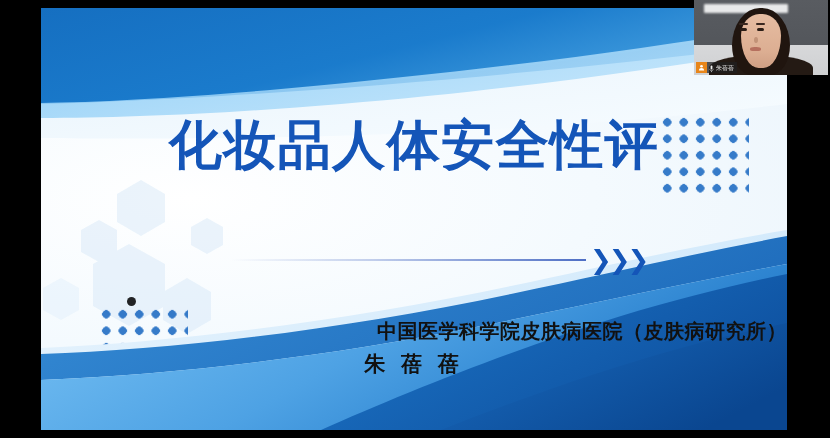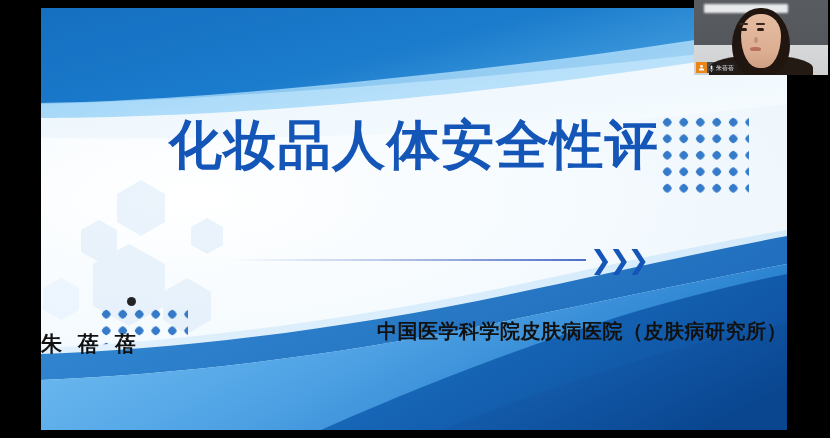--- a/index.html
+++ b/index.html
@@ -156,23 +156,23 @@
     font-weight: bold;
     letter-spacing: .5px;
     color: #111111;
     z-index: 5;
     white-space: nowrap;
     margin-top: 22px;
   }
   #presenter {
     position: absolute;
     left: 0;
-    top: 322px;
-    width: 100%;
-    text-align: left;
+    top: 342px;
+    width: 100%;
+    text-align: center;
     font-size: 21px;
     font-weight: bold;
     letter-spacing: 5px;
     color: #111111;
     z-index: 5;
   }
 
   
   #video-tile {
     position: absolute;

